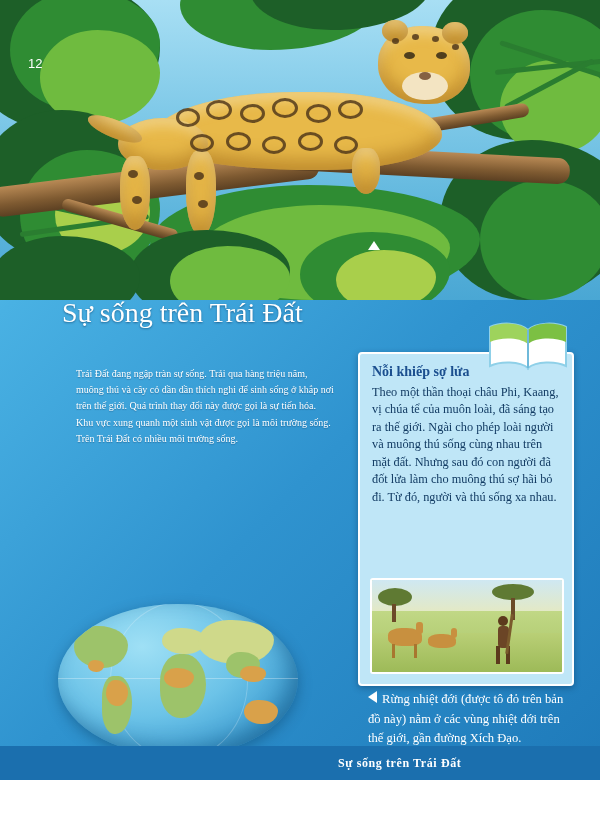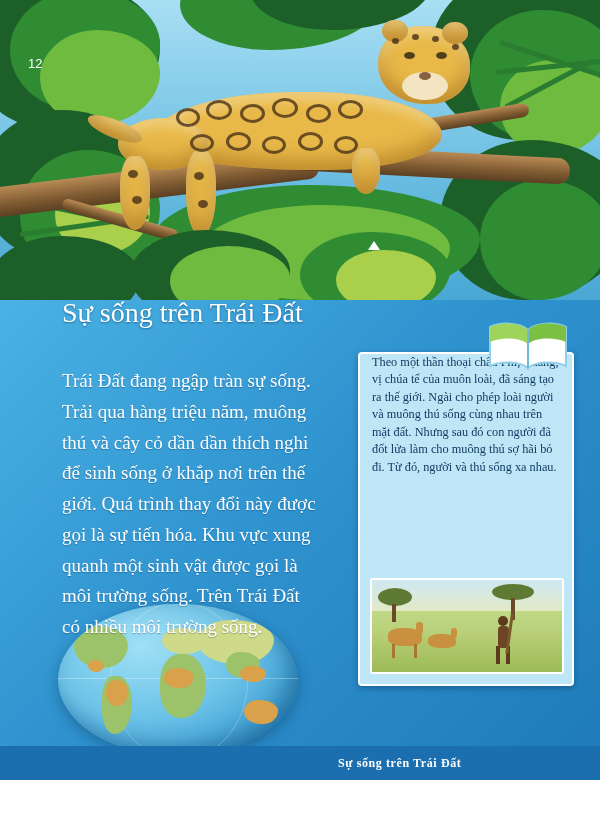--- a/index.html
+++ b/index.html
@@ -69,22 +69,22 @@
 
   
   .title{
     position:absolute;left:62px;top:296px;width:250px;
     color:#ffffff;font-size:28px;line-height:1.22;
     font-family:"Liberation Serif",serif;
     text-shadow:0 1px 2px rgba(0,40,80,.5);
     z-index:20;
   }
   .body-text{
-    position:absolute;left:62px;top:366px;width:258px;
-    color:#ffffff;font-size:19px;line-height:1.62;
+    position:absolute;left:76px;top:366px;width:258px;
+    color:#ffffff;font-size:10px;line-height:1.62;
     text-shadow:0 1px 1px rgba(0,40,80,.35);
     z-index:20;
   }
   .caption-top{
     position:absolute;left:368px;top:238px;width:190px;
     color:#ffffff;font-size:12.6px;line-height:1.55;
     z-index:20;
   }
   .caption-bottom{
     position:absolute;left:368px;top:690px;width:196px;
@@ -285,20 +285,21 @@
     <svg width="84" height="56" viewBox="0 0 84 56">
       <path d="M42 12 C34 4, 14 4, 4 9 L4 48 C14 43, 34 43, 42 50 Z" fill="#ffffff" stroke="#8fd0e8" stroke-width="2"></path>
       <path d="M42 12 C50 4, 70 4, 80 9 L80 48 C70 43, 50 43, 42 50 Z" fill="#ffffff" stroke="#8fd0e8" stroke-width="2"></path>
       <path d="M42 12 C50 4, 70 4, 80 9 L80 24 C70 19, 50 19, 42 26 Z" fill="#7cc043"></path>
       <path d="M42 12 C34 4, 14 4, 4 9 L4 24 C14 19, 34 19, 42 26 Z" fill="#9ed35c"></path>
       <line x1="42" y1="12" x2="42" y2="50" stroke="#6fb9da" stroke-width="2"></line>
     </svg>
   </div>
 
   <div class="factbox">
+    <h3>Nỗi khiếp sợ lửa</h3>
     <p>Theo một thần thoại châu Phi, Kaang, vị chúa tể của muôn loài, đã sáng tạo ra thế giới. Ngài cho phép loài người và muông thú sống cùng nhau trên mặt đất. Nhưng sau đó con người đã đốt lửa làm cho muông thú sợ hãi bỏ đi. Từ đó, người và thú sống xa nhau.</p>
     <div class="fact-illo">
       <div class="savanna-sky"></div>
 
       <div class="tree" style="left:6px;top:8px;width:34px;height:18px;"></div>
       <div class="trunk" style="left:20px;top:24px;width:4px;height:18px;"></div>
       <div class="tree" style="left:120px;top:4px;width:42px;height:16px;"></div>
       <div class="trunk" style="left:139px;top:18px;width:4px;height:22px;"></div>
 
       <div style="position:absolute;left:0;bottom:0;width:100%;height:42%;background:linear-gradient(180deg,#b9cf76,#9dba58);"></div>
@@ -333,17 +334,20 @@
     <div class="land g" style="left:102px;top:50px;width:46px;height:64px;border-radius:45% 50% 55% 45%;"></div>
     <div class="land r" style="left:106px;top:64px;width:30px;height:20px;"></div>
 
     <div class="land" style="left:140px;top:16px;width:76px;height:44px;"></div>
     <div class="land g" style="left:168px;top:48px;width:34px;height:26px;"></div>
     <div class="land r" style="left:182px;top:62px;width:26px;height:16px;"></div>
 
     <div class="land r" style="left:186px;top:96px;width:34px;height:24px;"></div>
   </div>
 
+  <div class="caption-bottom">
+    <span class="tri-left"></span><span>Rừng nhiệt đới (được tô đỏ trên bản đồ này) nằm ở các vùng nhiệt đới trên thế giới, gần đường Xích Đạo.</span>
+  </div>
 
 
   <div class="footerbar"></div>
   <div class="footer-right">Sự sống trên Trái Đất</div>
 </div>
 
 </body></html>

